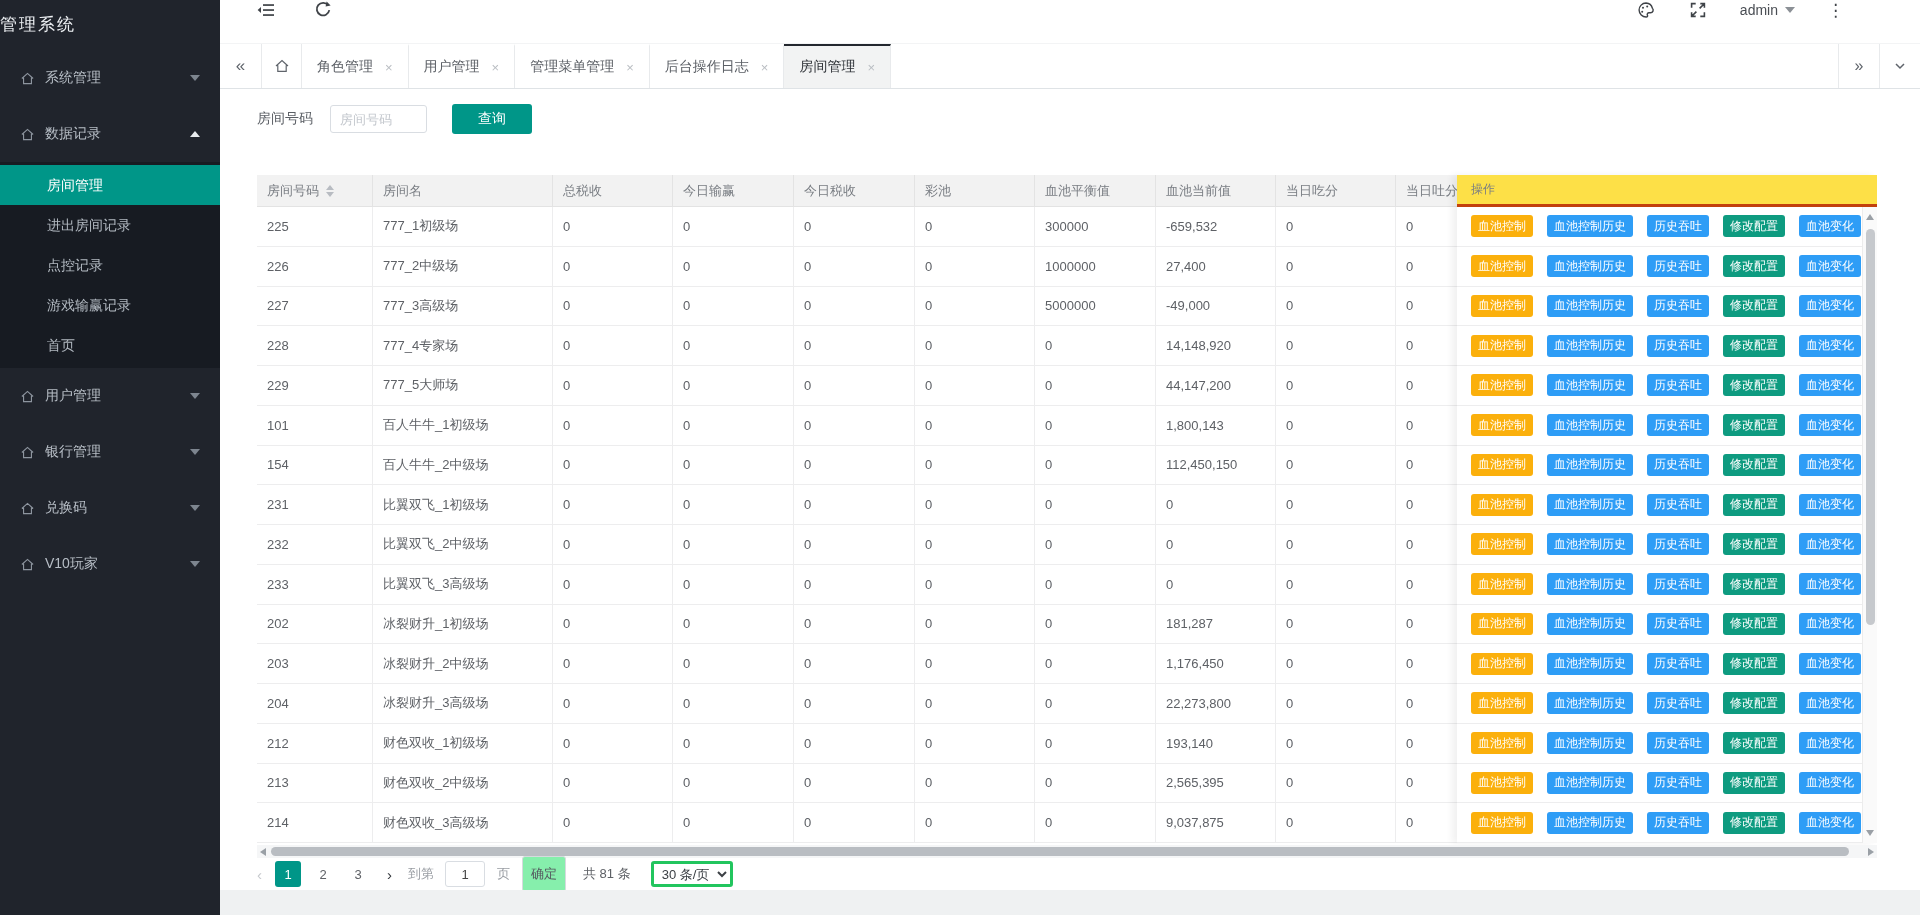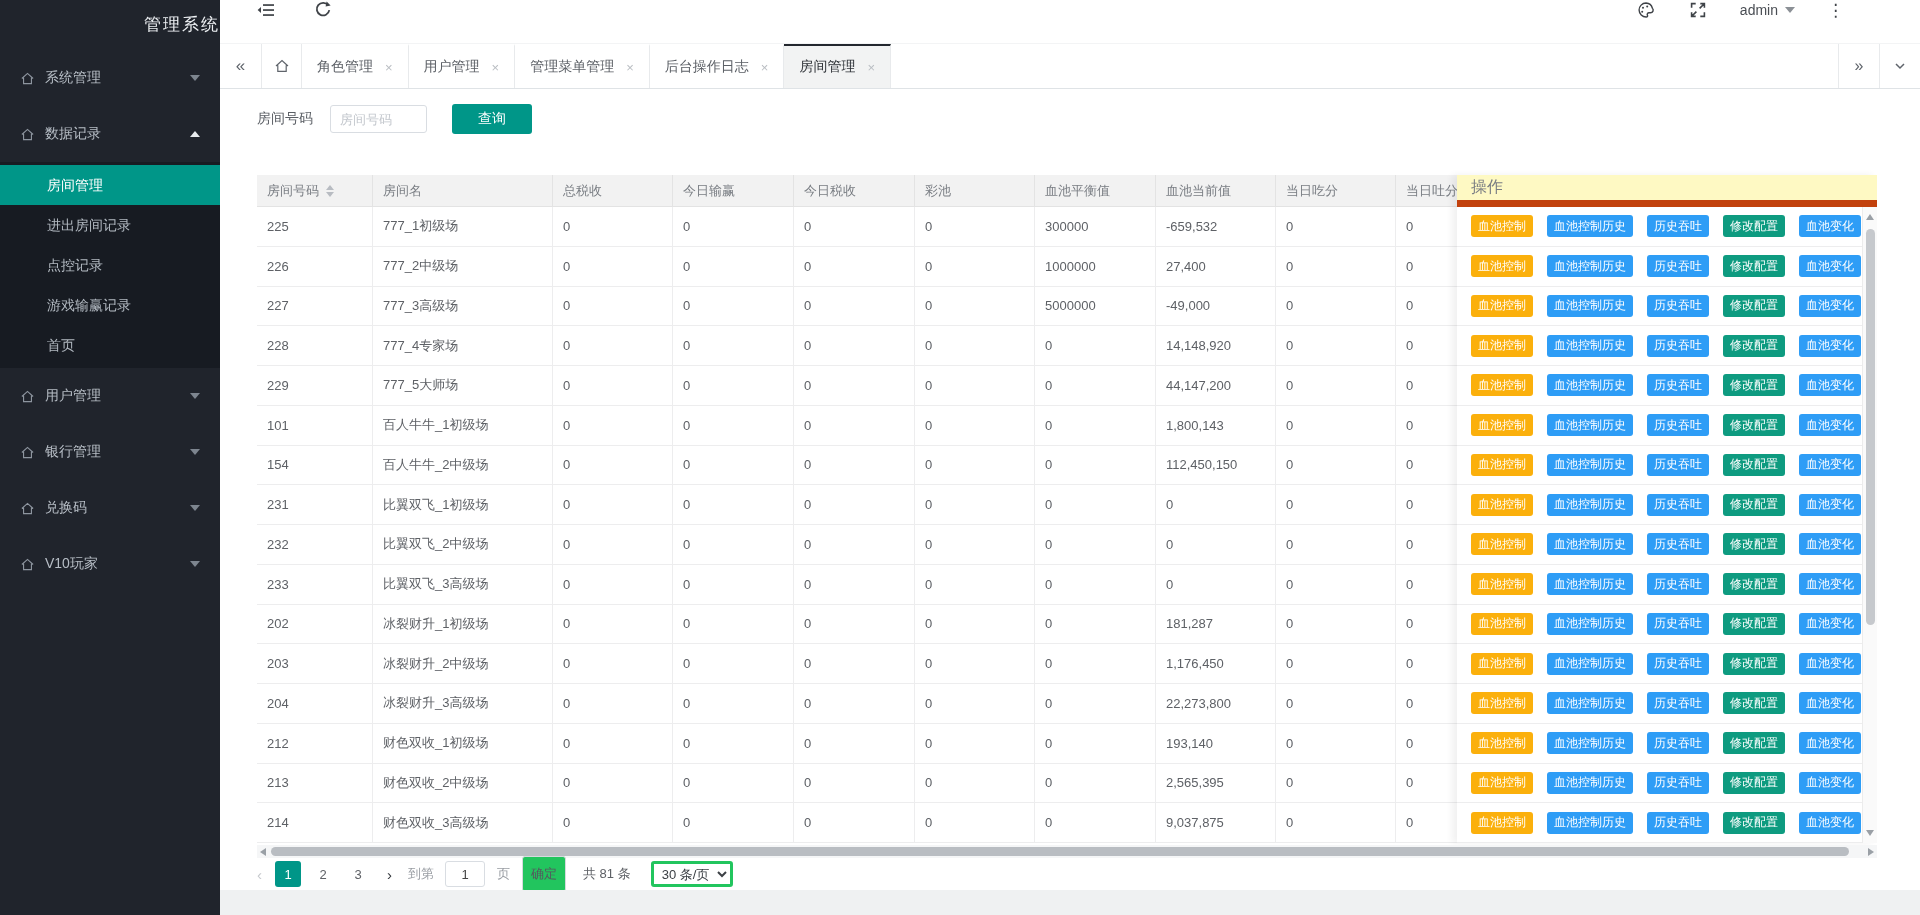--- a/index.html
+++ b/index.html
@@ -1,21 +1,21 @@
 <!DOCTYPE html>
 <html><head>
 <meta charset="utf-8">
 <style>
   *{margin:0;padding:0;box-sizing:border-box}
   html,body{width:1920px;height:915px;overflow:hidden}
   body{font-family:"Liberation Sans","DejaVu Sans",sans-serif;background:#fff;position:relative;font-size:14px;color:#5e6166}
 
   
   .sidebar{position:absolute;left:0;top:0;width:220px;height:915px;background:#20242c;color:#aeb6bf;z-index:5}
-  .side-header{height:50px;line-height:50px;text-align:right;color:#eef1f4;font-size:17px;letter-spacing:2px}
+  .side-header{height:50px;line-height:50px;text-align:left;color:#eef1f4;font-size:17px;letter-spacing:2px}
   .menu-item{height:56px;display:flex;align-items:center;padding:0 20px;font-size:14px;cursor:pointer;position:relative;color:#b7bec6}
   .mi-icon{width:15px;height:15px;margin-right:10px;color:#8d959f;flex:0 0 auto}
   .mi-icon svg{width:100%;height:100%;display:block}
   .caret{position:absolute;right:20px;width:0;height:0;border-left:5px solid transparent;border-right:5px solid transparent}
   .caret.down{border-top:6px solid #7d858f}
   .caret.up{border-bottom:6px solid #e8ebee}
   .submenu{background:#171b22;padding:3px 0}
   .sub-item{height:40px;line-height:40px;padding-left:47px;font-size:14px;color:#b3bac2;cursor:pointer}
   .sub-item.active{background:#009688;color:#fff}
 
@@ -58,21 +58,21 @@
   .trow{display:flex;height:39.75px;border-bottom:1px solid #ededee;background:#fff}
   .td{display:flex;align-items:center;padding-left:10px;font-size:13px;color:#5e6166;border-right:1px solid #ededee;overflow:hidden;white-space:nowrap}
   .w0{width:116px}.w1{width:180px}.w2{width:120px}.w3{width:121px}.w4{width:121px}
   .w5{width:120px}.w6{width:121px}.w7{width:120px}.w8{width:120px}.w9{width:123px}
   .sort{display:inline-flex;flex-direction:column;gap:2px;margin-left:7px}
   .sort i{width:0;height:0;border-left:4px solid transparent;border-right:4px solid transparent;display:block}
   .sort .s-up{border-bottom:5px solid #b8bcc2}
   .sort .s-dn{border-top:5px solid #b8bcc2}
 
   .ops{position:absolute;left:1200px;top:0;width:420px;height:668px;background:#fff;box-shadow:-5px 0 7px rgba(0,0,0,.06)}
-  .ops-head{height:32px;background:#fef9c3;border-bottom:7px solid #c2410c;display:flex;align-items:center;padding-left:14px;font-size:16px;color:#797d83}
+  .ops-head{height:32px;background:#fde047;border-bottom:3px solid #c2410c;display:flex;align-items:center;padding-left:14px;font-size:12px;color:#797d83}
   .ops-row{height:39.75px;display:flex;align-items:center;gap:14px;padding-left:14px;border-bottom:1px solid #ededee}
   .abtn{height:22px;padding:0 7px;border-radius:3px;color:#fff;font-size:12px;display:inline-flex;align-items:center;cursor:pointer;white-space:nowrap}
   .abtn.orange{background:#fbb00c}
   .abtn.blue{background:#2e9df6}
   .abtn.green{background:#0e9b80}
 
   .vscroll{position:absolute;left:1605px;top:32px;width:15px;height:636px;background:#fafafa;border-left:1px solid #ececec;z-index:3}
   .vthumb{position:absolute;left:3px;top:22px;width:9px;height:396px;background:#c6c9cd;border-radius:5px}
   .varr{position:absolute;left:3px;width:0;height:0;border-left:4.5px solid transparent;border-right:4.5px solid transparent}
   .varr.up{top:7px;border-bottom:6px solid #9aa0a6}
@@ -86,21 +86,21 @@
 
   
   .pager{position:absolute;left:37px;top:770px;height:30px;display:flex;align-items:center;font-size:13px;color:#5e6166}
   .pg-prev{color:#c6c9cd;font-size:15px;margin-right:13px;cursor:default}
   .pg-num{min-width:26px;height:26px;display:flex;align-items:center;justify-content:center;margin-right:9px;border-radius:3px;cursor:pointer;color:#5e6166}
   .pg-num.active{background:#009688;color:#fff}
   .pg-next{color:#33373c;font-size:15px;margin:0 16px 0 7px;cursor:pointer}
   .pg-goto-label{color:#9a9ea4;margin-right:11px}
   .pg-input{width:40px;height:26px;border:1px solid #d9dde2;border-radius:3px;text-align:center;font-size:13px;color:#444;outline:none}
   .pg-page{color:#9a9ea4;margin:0 12px}
-  .pg-confirm{width:44px;height:36px;border:1px solid #d6dade;background:#22c55e;border-radius:3px;font-size:13px;color:#54585e;cursor:pointer;margin-right:17px}
+  .pg-confirm{width:44px;height:36px;border:1px solid #d6dade;background:#86efac;border-radius:3px;font-size:13px;color:#54585e;cursor:pointer;margin-right:17px}
   .pg-total{margin-right:20px;color:#5e6166}
   .pg-size{height:26px;border:3px solid #22c55e;border-radius:3px;font-size:13px;color:#3c4045;background:#fff;padding:0 4px;outline:none;cursor:pointer}
 
   .bottom-strip{position:absolute;left:0;right:0;top:801px;bottom:0;background:#eff1f2}
 </style>
 </head>
 <body>
 
 <div class="sidebar">
   <div class="side-header">管理系统</div>

